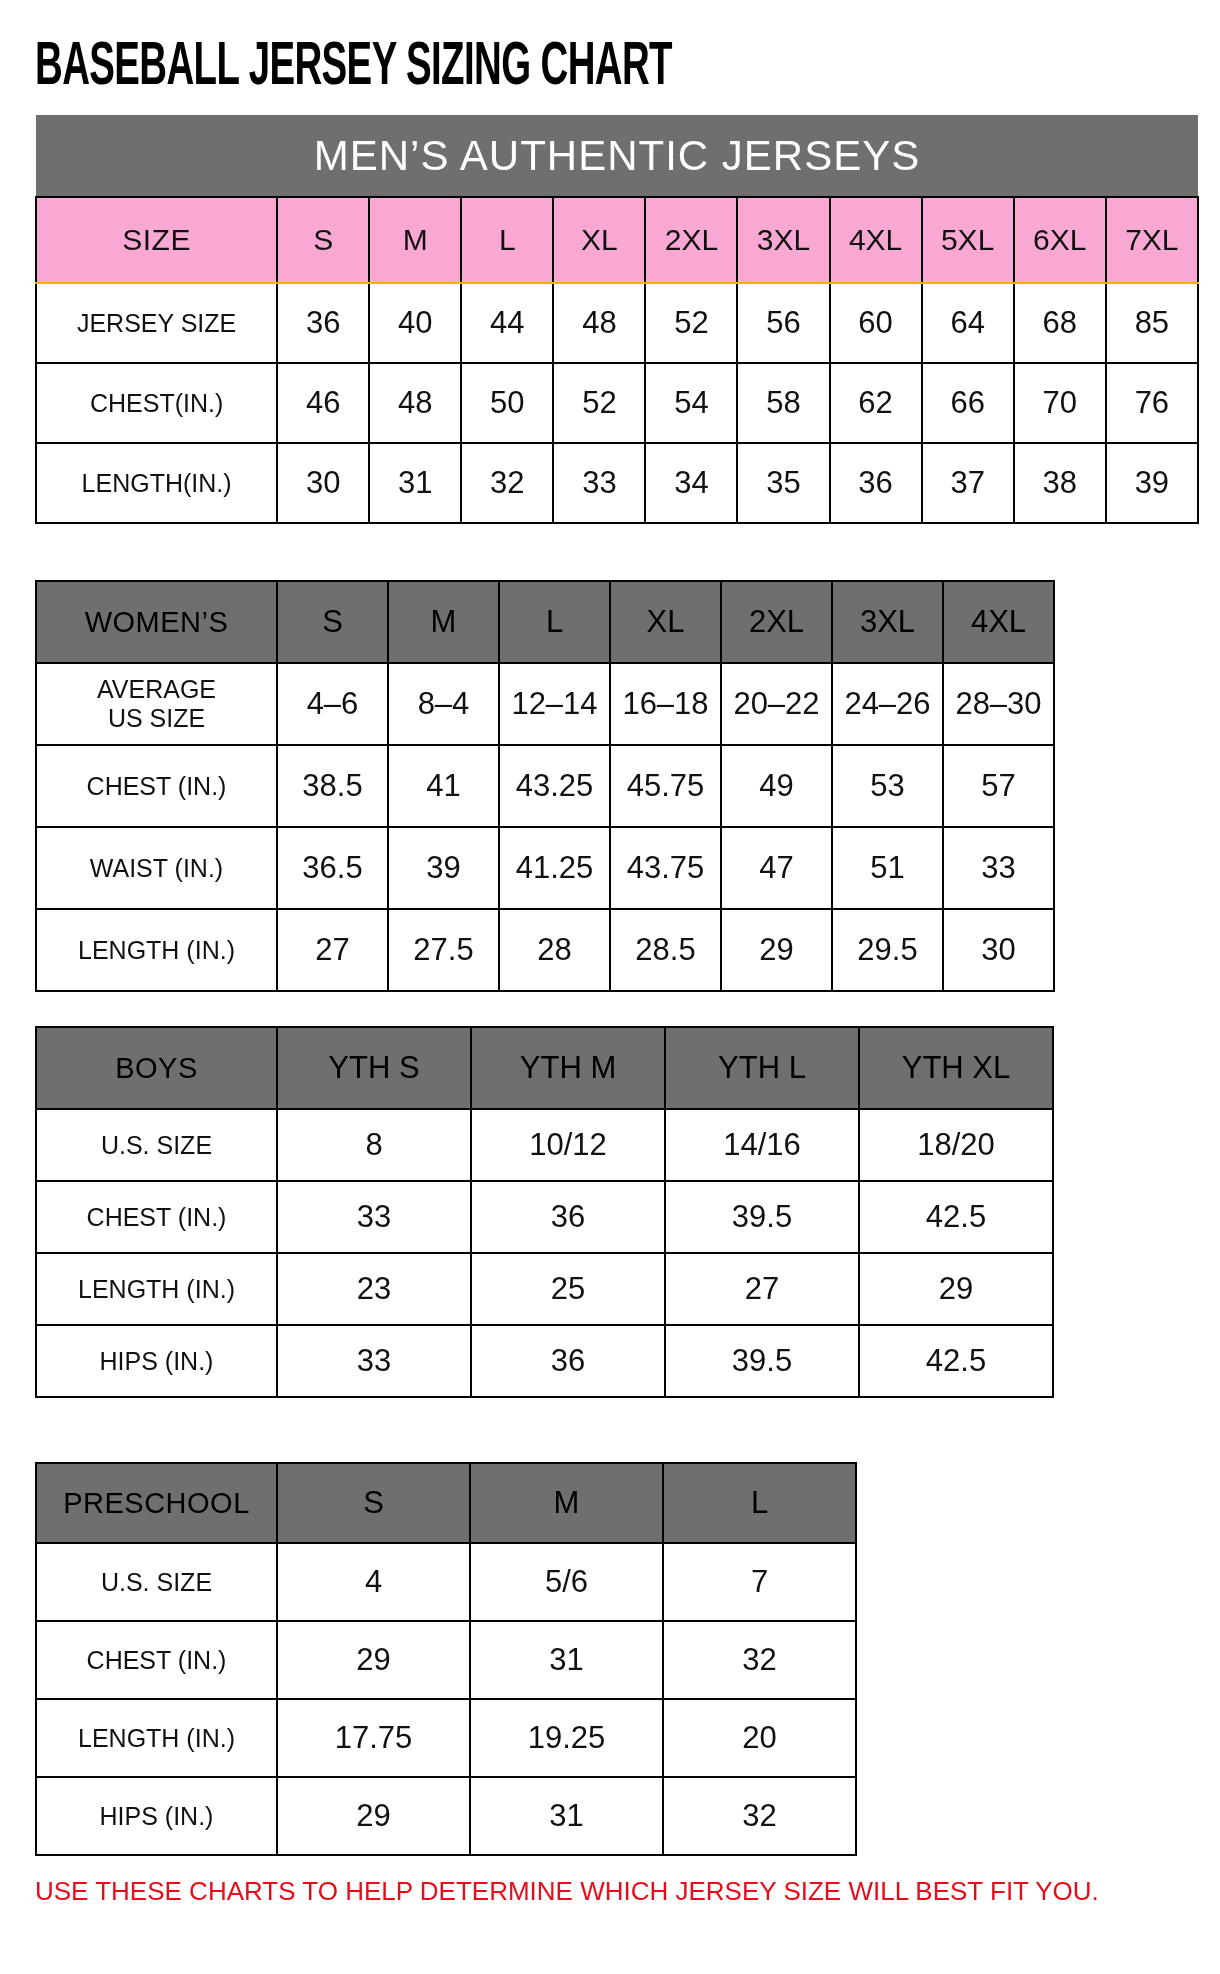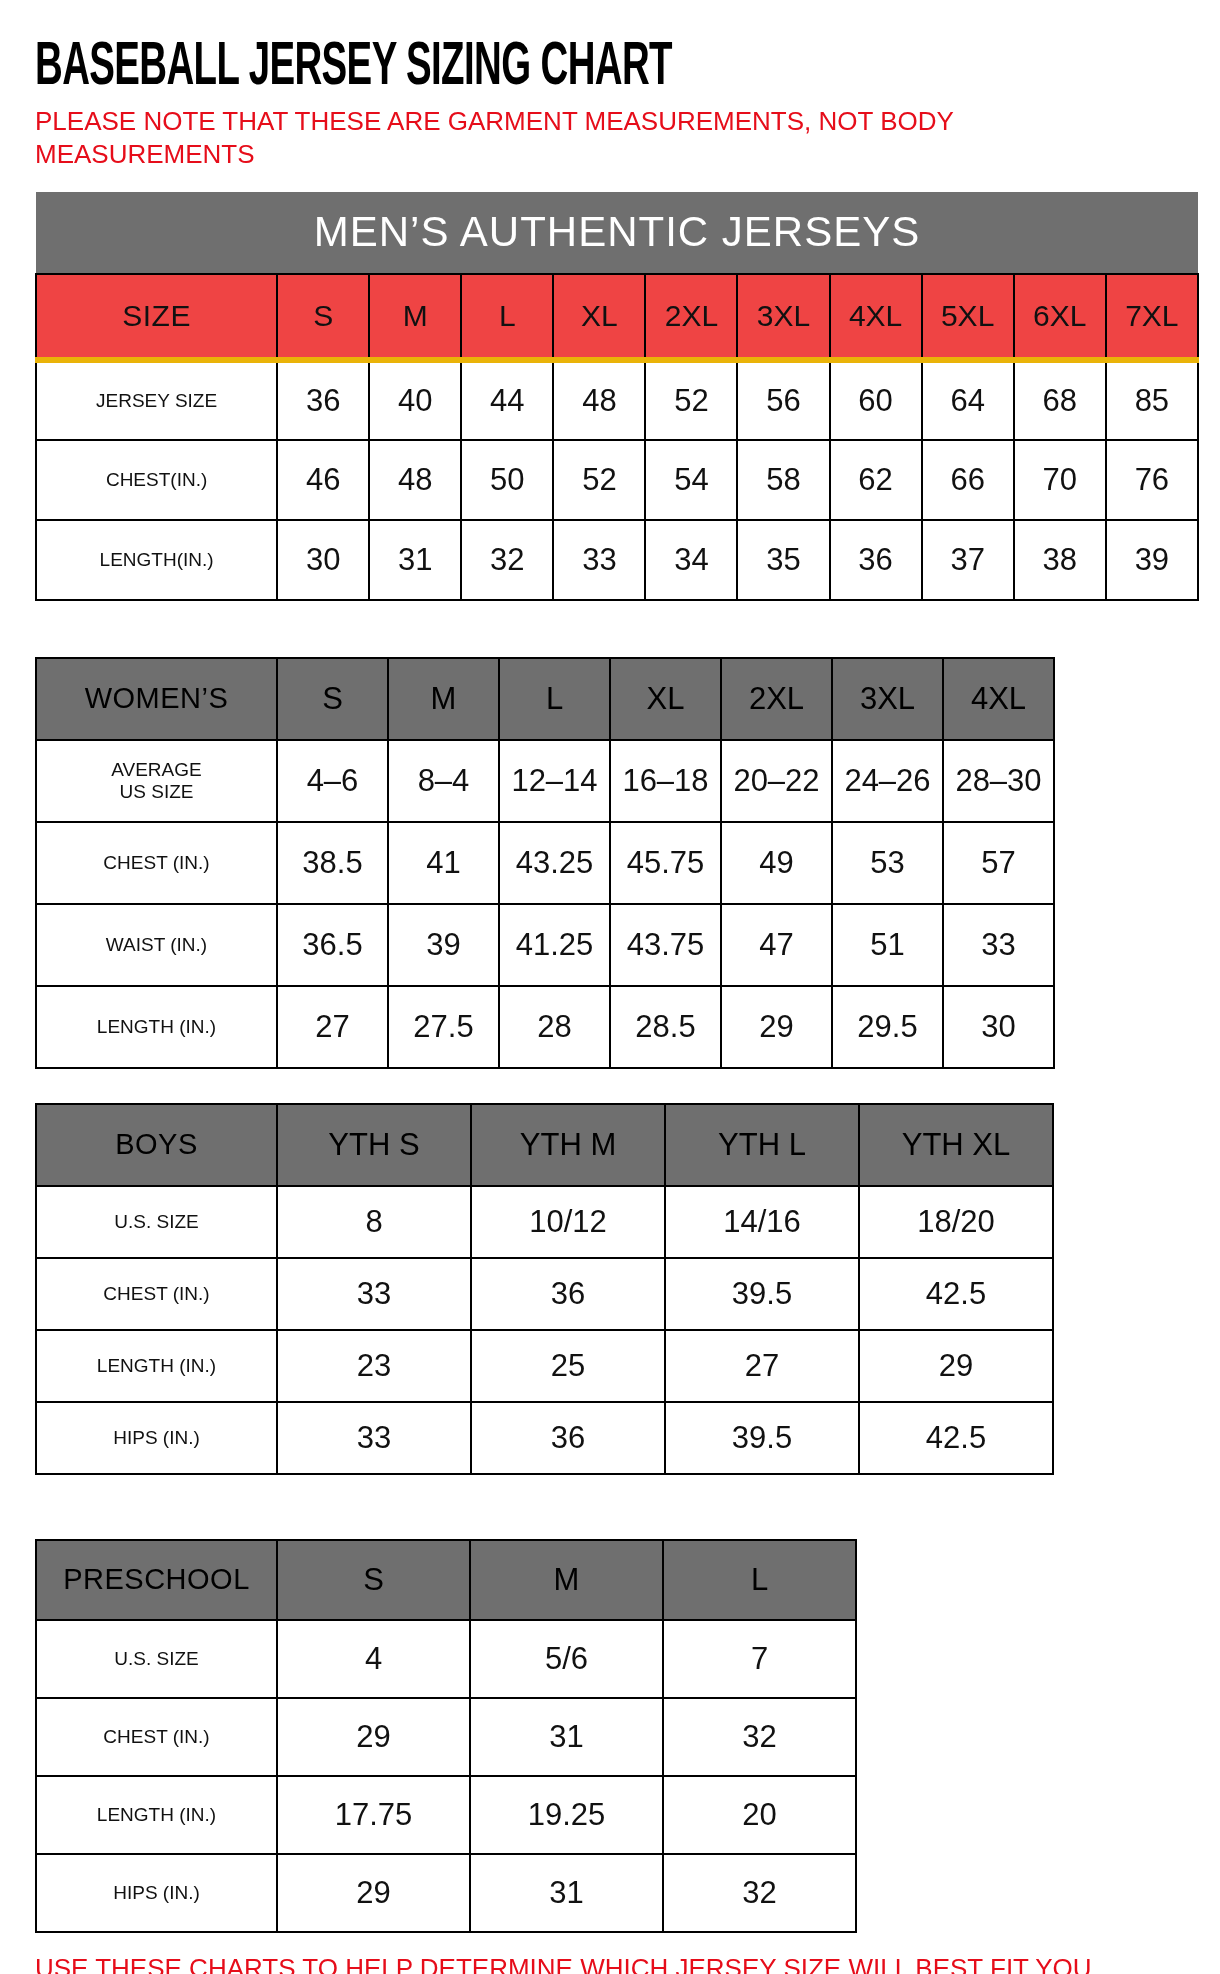--- a/index.html
+++ b/index.html
@@ -33,30 +33,30 @@
   }
 
   
   .head-row{height:82px;}
   .head-row th{
     background:var(--gray);color:#000000;font-size:31px;
     border-bottom:4px solid #000;
   }
   .head-row th.label-col{font-size:29px;letter-spacing:0.5px;}
   .t-mens .head-row{height:86px;}
-  .t-mens .head-row th{background:#ef4444;color:#111;border-bottom:6px solid #eab308;font-size:30px;}
+  .t-mens .head-row th{background:#f9a8d4;color:#111;border-bottom:2px solid #eab308;font-size:30px;}
 
   
   .data-row{height:80px;}
   .t-womens .data-row{height:82px;}
   .t-boys .data-row{height:72px;}
   .t-pre .data-row{height:78px;}
   .t-pre .head-row{height:80px;}
   .data-row td{font-size:31px;}
-  .data-row td.row-label{font-size:19px;white-space:pre-line;line-height:1.15;}
+  .data-row td.row-label{font-size:25px;white-space:pre-line;line-height:1.15;}
 
   
   .t-mens{width:1164px;margin-top:20px;}
   .t-womens{width:1018px;margin-top:56px;}
   .t-boys{width:1018px;margin-top:34px;}
   .t-pre{width:821px;margin-top:64px;}
   col.label{width:241px;}
   .t-mens col.size{width:92px;}
   .t-womens col.size{width:111px;}
   .t-boys col.size{width:194px;}
@@ -64,21 +64,20 @@
 
   :root{--red:#e60d1a;--gray:#6f6f6f;}
 </style>
 </head>
 <body>
 
 <div class="page">
 
   <h1 class="title">BASEBALL JERSEY SIZING CHART</h1>
 
-  <div class="note">PLEASE NOTE THAT THESE ARE GARMENT MEASUREMENTS, NOT BODY MEASUREMENTS</div>
 
   <table class="size-table t-mens">
     <colgroup>
       <col class="label">
         <col class="size">
         <col class="size">
         <col class="size">
         <col class="size">
         <col class="size">
       <col class="size">

